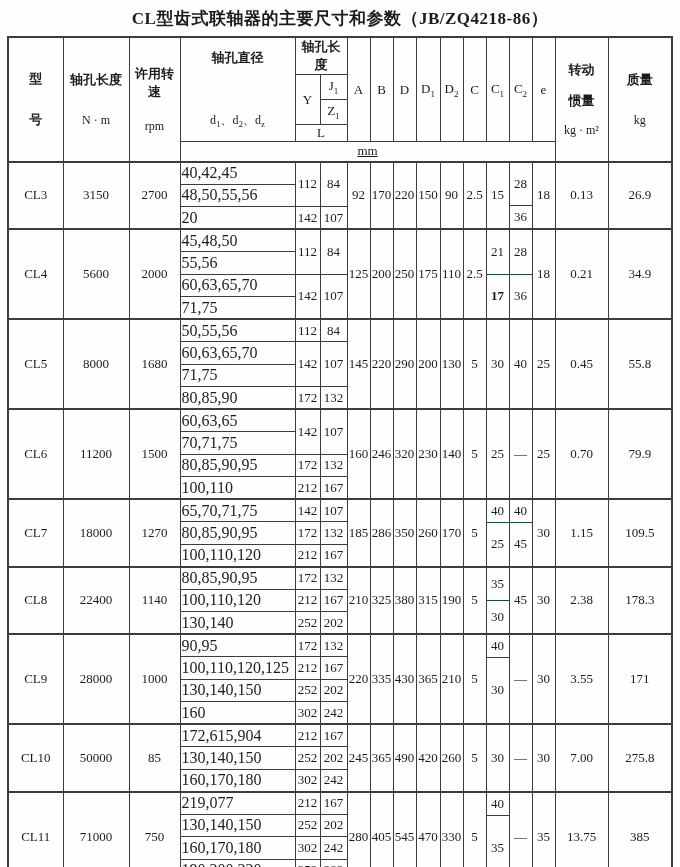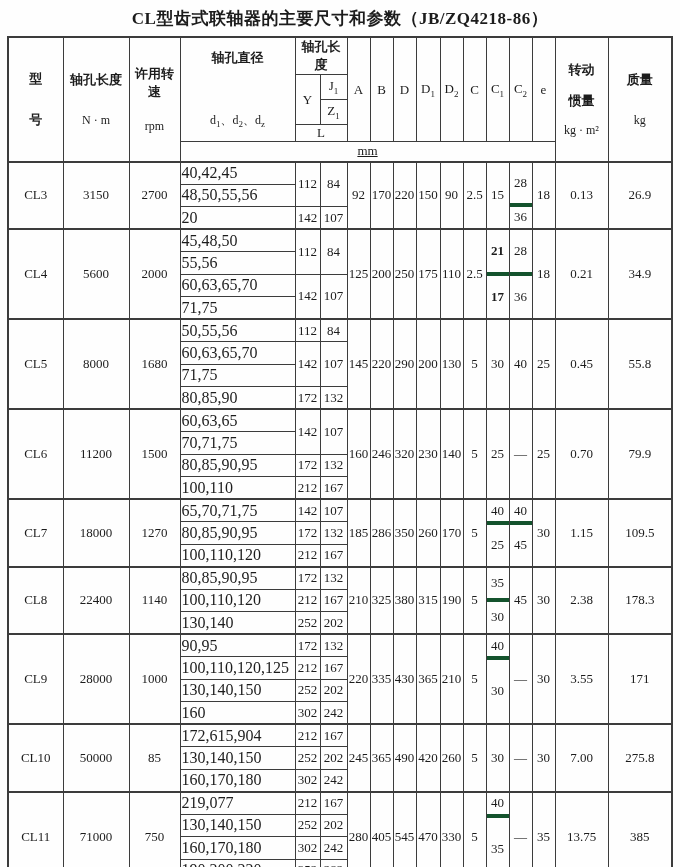--- a/index.html
+++ b/index.html
@@ -27,21 +27,21 @@
   tr.h5 td{border-bottom:2px solid #3c3c3c;}
   .h-cn{font-weight:bold;font-size:13px;}
   .hstack{display:flex;flex-direction:column;justify-content:space-evenly;align-items:center;}
   .st-tall{height:104px;}
   .st-mid{height:82px;gap:44px;}
   .sub-unit{font-weight:normal;font-size:12px;}
   .c-bore{text-align:left;padding-left:1px;font-size:16px;}
   td.cell-num{font-size:13px;}
   .vsplit{display:flex;flex-direction:column;width:100%;}
   .vseg{display:flex;align-items:center;justify-content:center;flex-basis:0;}
-  .vseg + .vseg{border-top:4px solid #14532d;}
+  .vseg + .vseg{border-top:1px solid #14532d;}
   sub{font-size:9px;}
 </style>
 </head>
 <body>
 
 <div class="title">CL型齿式联轴器的主要尺寸和参数（JB/ZQ4218-86）</div>
 
 <table class="spec">
   <colgroup>
     <col style="width:55px">
@@ -165,21 +165,21 @@
         <td rowspan="2" class="cell-num">112</td>
         <td rowspan="2" class="cell-num">84</td>
         <td rowspan="4" class="cell-num">125</td>
         <td rowspan="4" class="cell-num">200</td>
         <td rowspan="4" class="cell-num">250</td>
         <td rowspan="4" class="cell-num">175</td>
         <td rowspan="4" class="cell-num">110</td>
         <td rowspan="4" class="cell-num">2.5</td>
         <td rowspan="4" class="cell-num">
           <div class="vsplit" style="height: 87px;">
-            <div class="vseg" style="flex-grow: 1; font-weight: bold;">21</div>
+            <div class="vseg" style="flex-grow: 1;">21</div>
             <div class="vseg" style="flex-grow: 1; font-weight: bold;">17</div>
           </div>
         </td>
         <td rowspan="4" class="cell-num">
           <div class="vsplit" style="height: 87px;">
             <div class="vseg" style="flex-grow: 1;">28</div>
             <div class="vseg" style="flex-grow: 1;">36</div>
           </div>
         </td>
         <td rowspan="4" class="cell-num">18</td>

